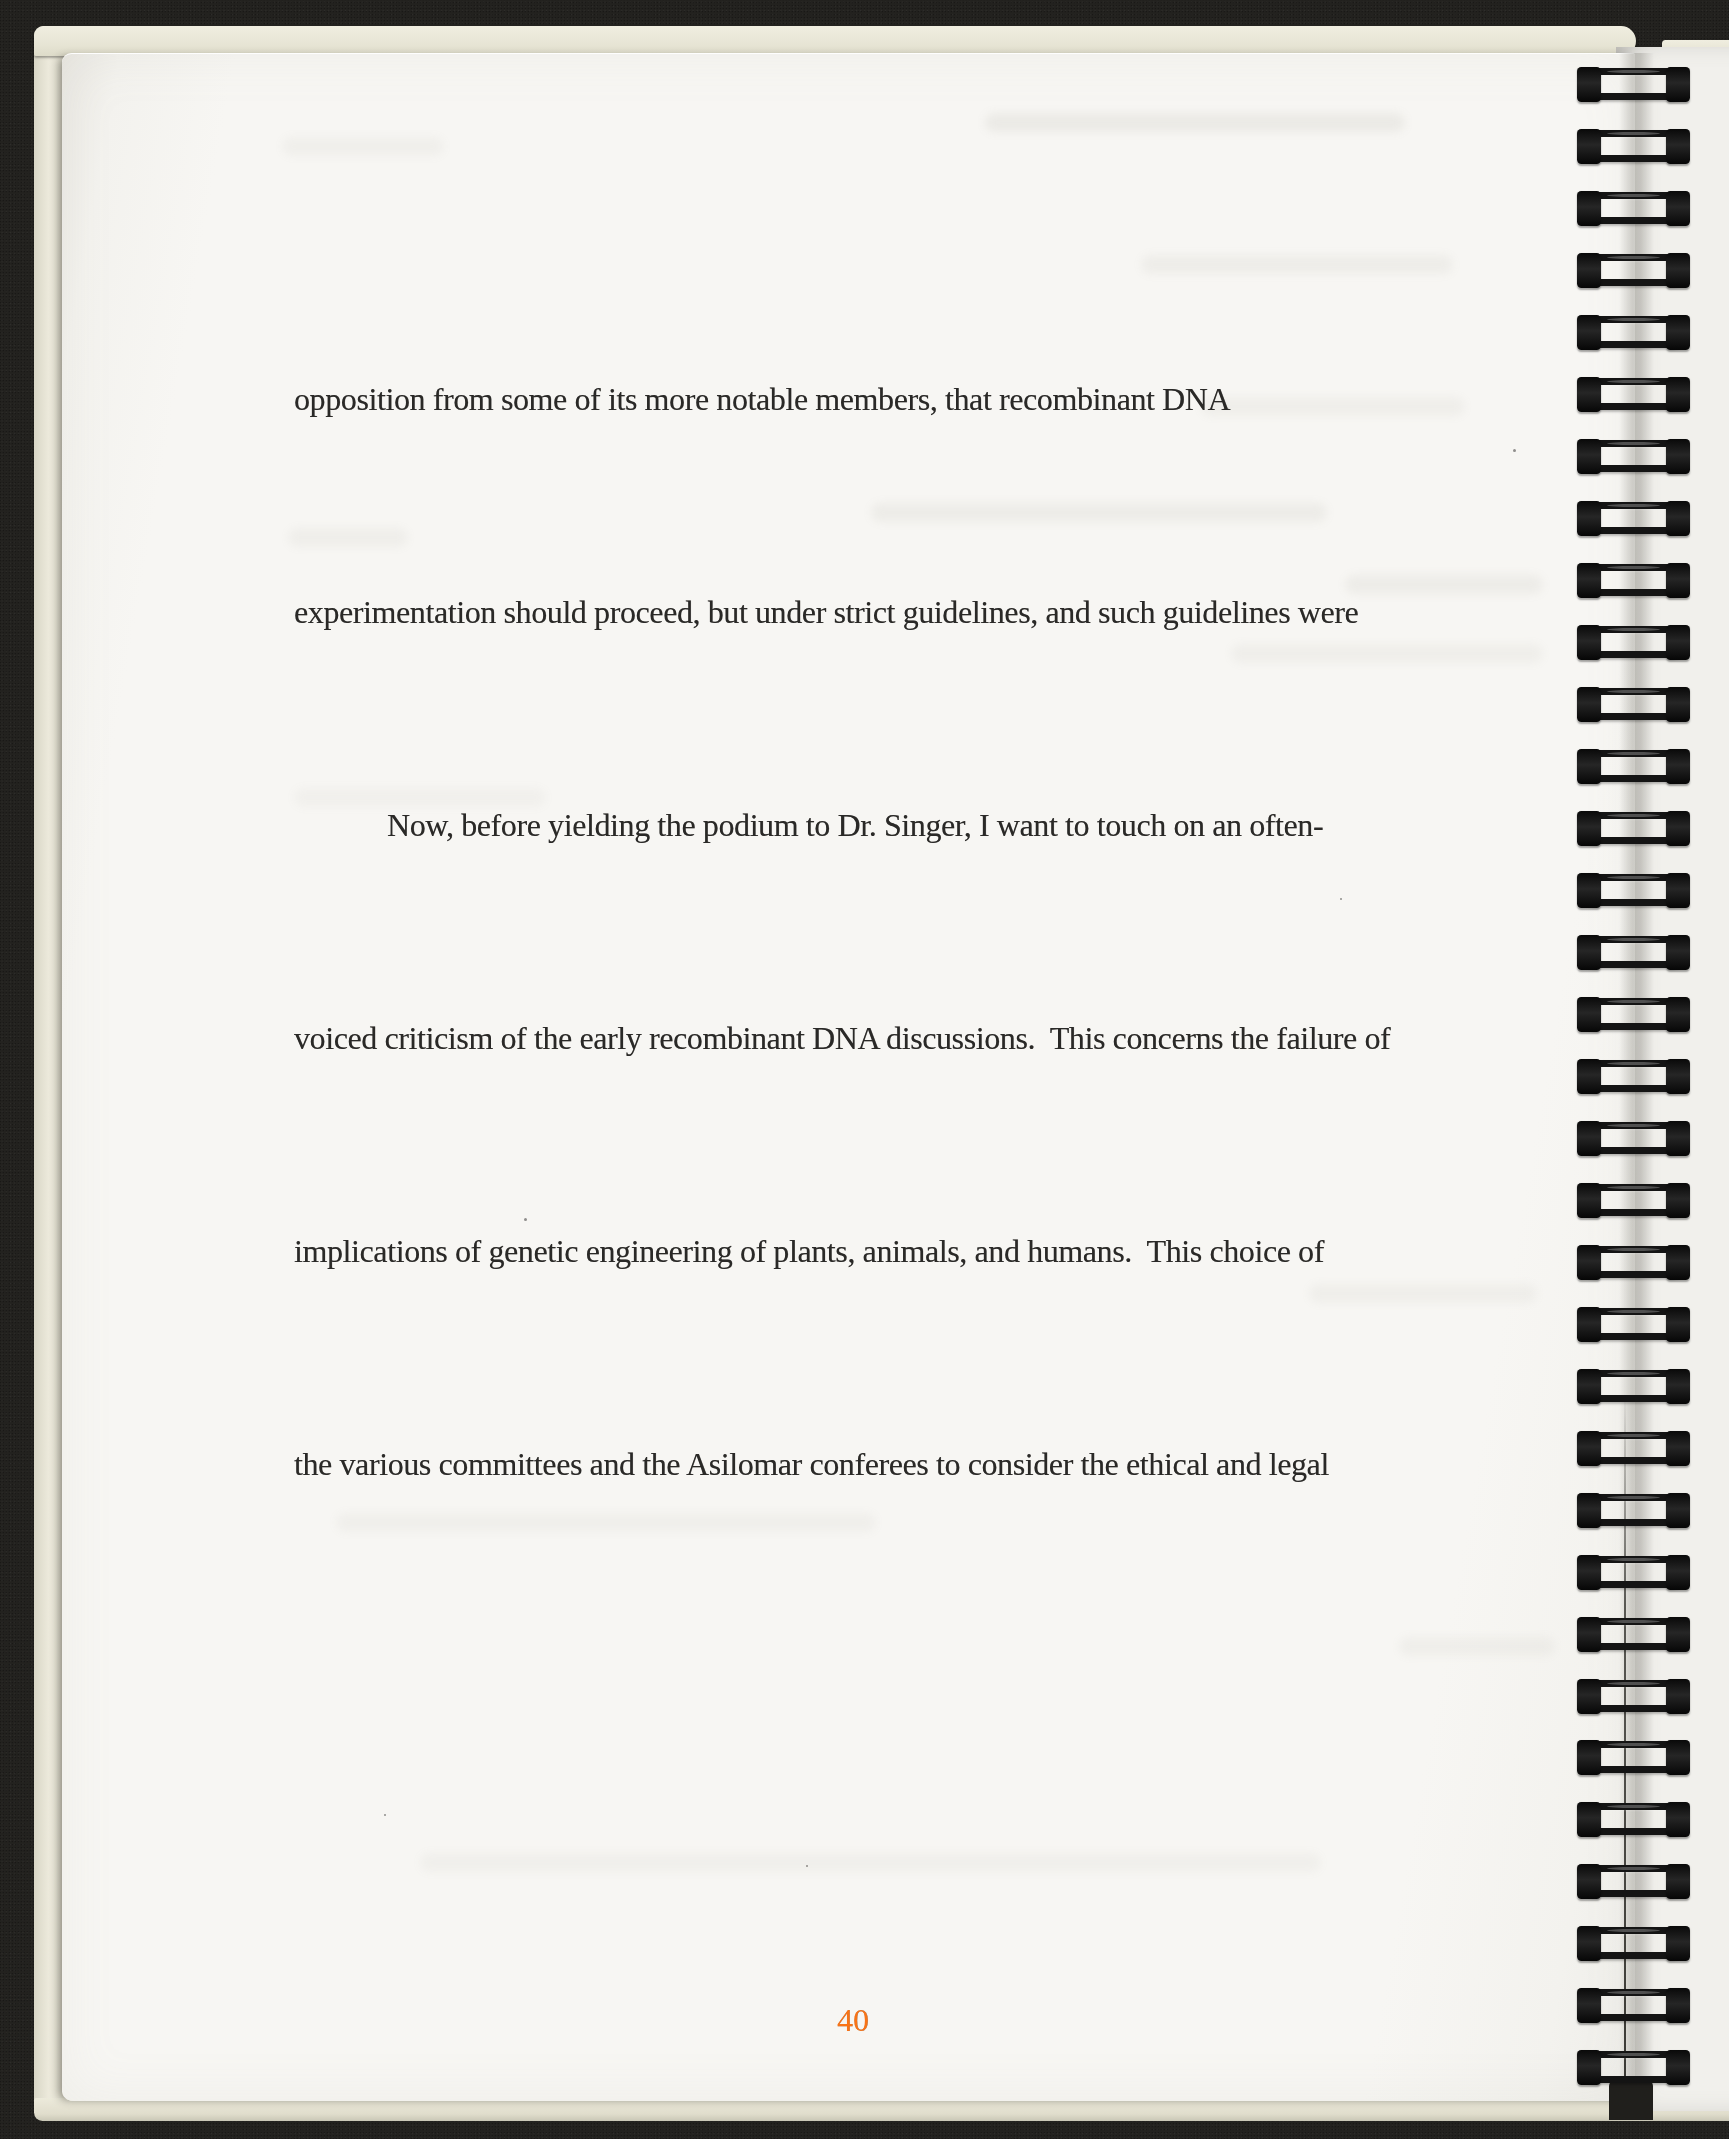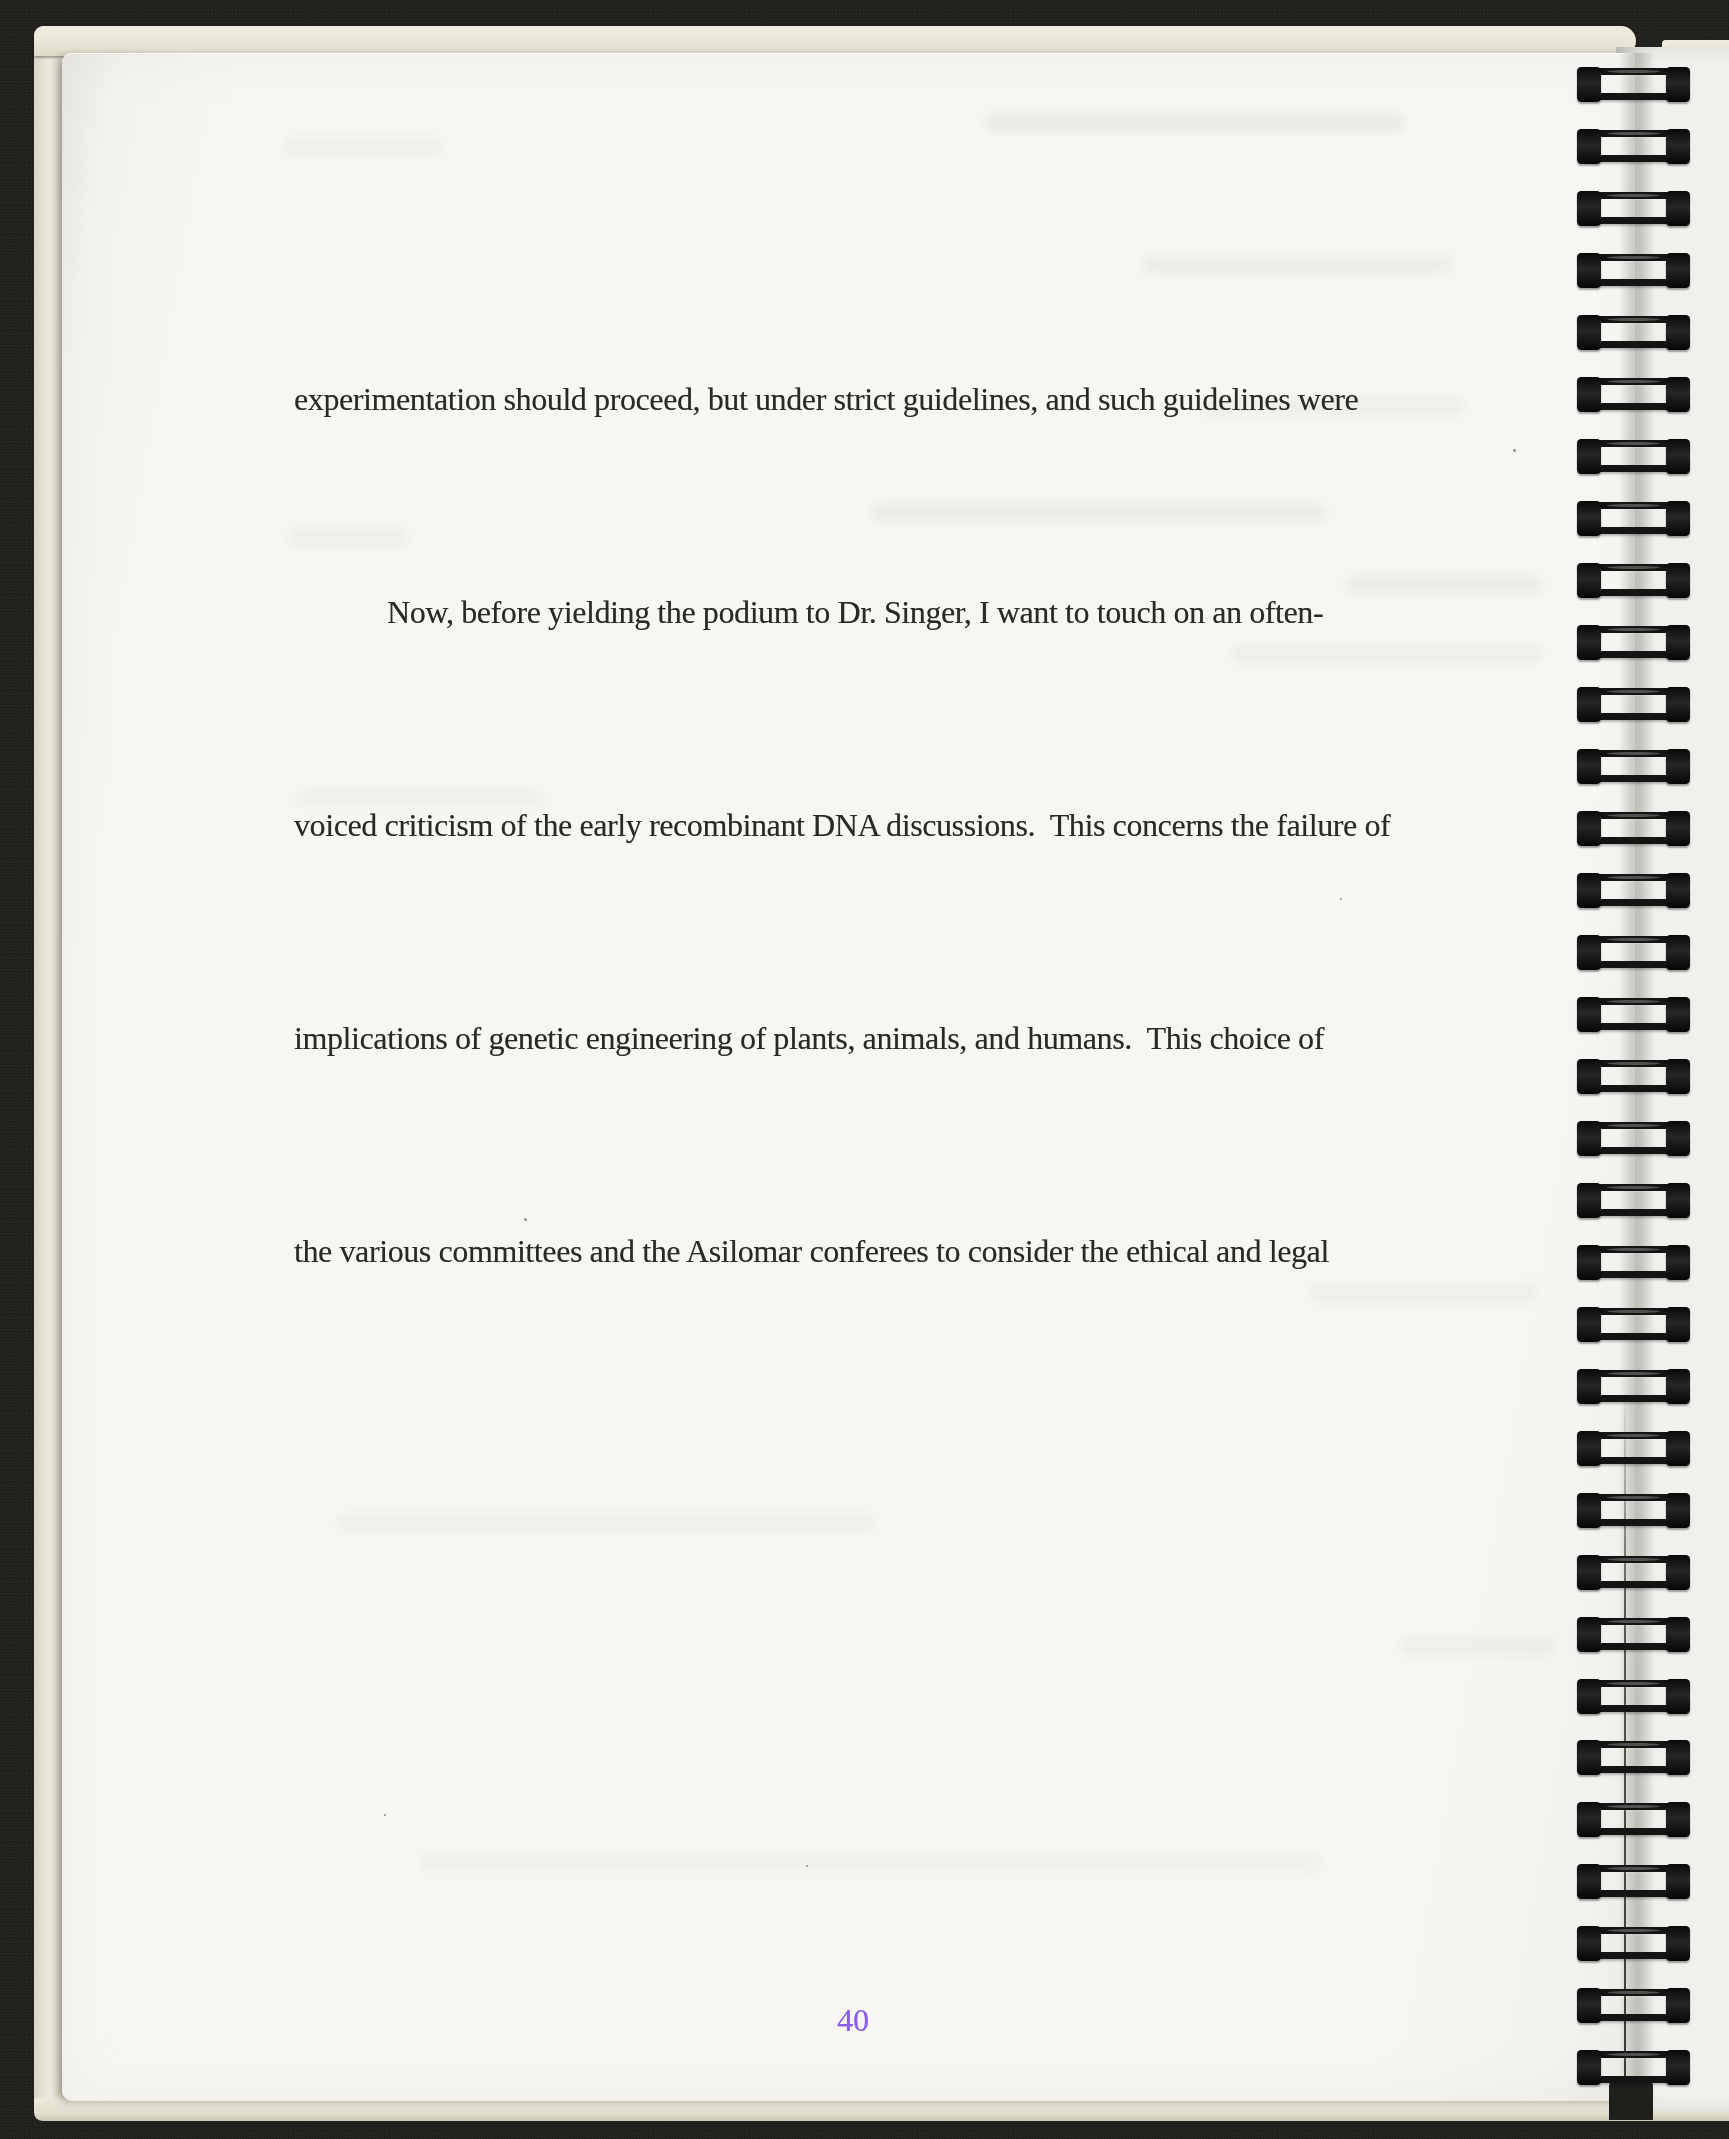--- a/index.html
+++ b/index.html
@@ -41,21 +41,21 @@
     background:linear-gradient(180deg,rgba(44,43,38,0) 0%,rgba(44,43,38,0.75) 30%,rgba(40,39,34,0.9) 100%);}
   .bottom-crease{position:absolute;left:1609px;top:2080px;width:44px;height:40px;z-index:30;
     background:#201f1c;border-radius:6px 6px 0 0;}
   
   .text-block{position:absolute;left:294px;top:222px;width:1225px;z-index:20;
     font-size:32px;line-height:71px;letter-spacing:-0.4px;color:#2a2927;
     white-space:pre;text-shadow:0.2px 0.2px 0.4px rgba(38,36,34,0.45);}
   .line{height:71px;}
   .line.indent{padding-left:93px;}
   .page-num{position:absolute;left:793px;top:2002px;width:120px;z-index:20;
-    text-align:center;font-size:32px;color:#8b5cf6;letter-spacing:0;
+    text-align:center;font-size:32px;color:#f97316;letter-spacing:0;
     text-shadow:0.2px 0.2px 0.4px rgba(38,36,34,0.45);}
   
   .smudge{position:absolute;z-index:10;height:19px;background:#98968a;border-radius:10.8px;
     filter:blur(4.8px);}
   .s1 {left:985px;top:113px; width:420px;opacity:.12;}
   .s2 {left:282px; top:137px; width:162px;opacity:.07;}
   .s3 {left:1141px;top:255px; width:312px;opacity:.09;}
   .s4 {left:1201px;top:397px; width:264px;opacity:.08;}
   .s5 {left:871px;top:503px; width:456px;opacity:.10;}
   .s6 {left:288px; top:528px; width:120px;opacity:.08;}
@@ -112,20 +112,21 @@
 <div class="smudge s12"></div>
 <div class="smudge s13"></div>
 
 <div class="speck k1"></div>
 <div class="speck k2"></div>
 <div class="speck k3"></div>
 <div class="speck k4"></div>
 <div class="speck k5"></div>
 
 <div class="text-block">
+  <div class="line">opposition from some of its more notable members, that recombinant DNA</div>
   <div class="line">experimentation should proceed, but under strict guidelines, and such guidelines were</div>
   <div class="line indent">Now, before yielding the podium to Dr. Singer, I want to touch on an often-</div>
   <div class="line">voiced criticism of the early recombinant DNA discussions.  This concerns the failure of</div>
   <div class="line">implications of genetic engineering of plants, animals, and humans.  This choice of</div>
   <div class="line">the various committees and the Asilomar conferees to consider the ethical and legal</div>
   
   
   
   
   

